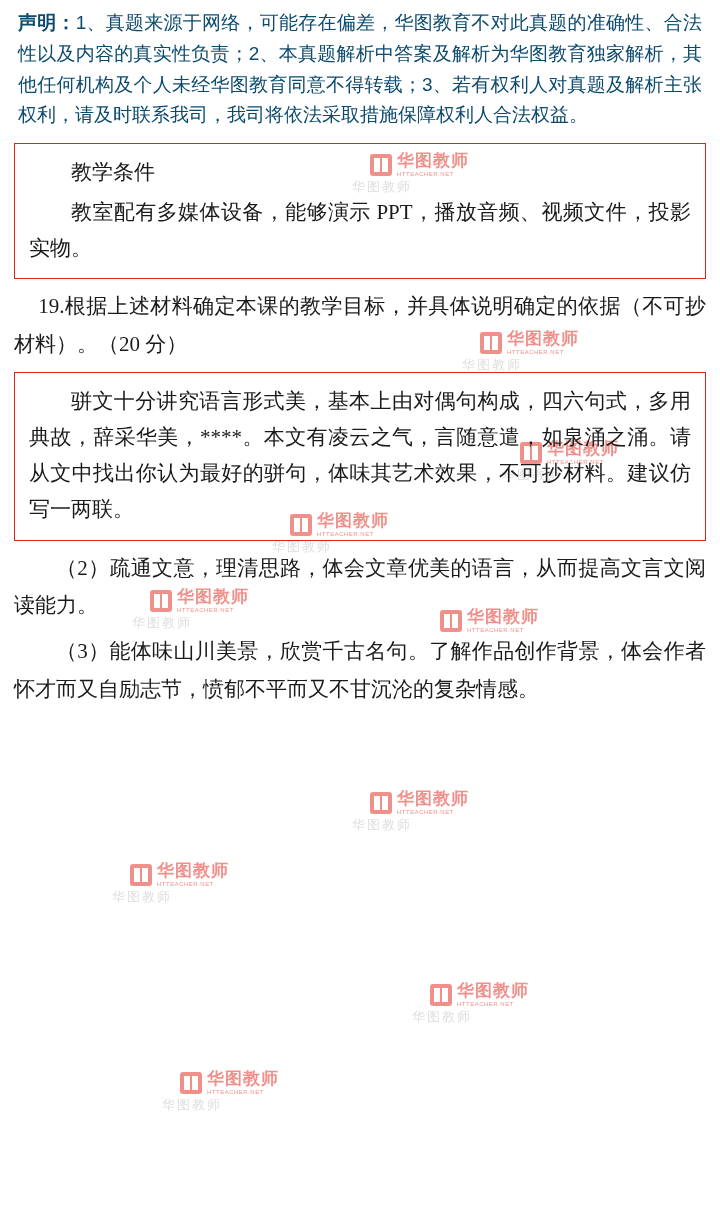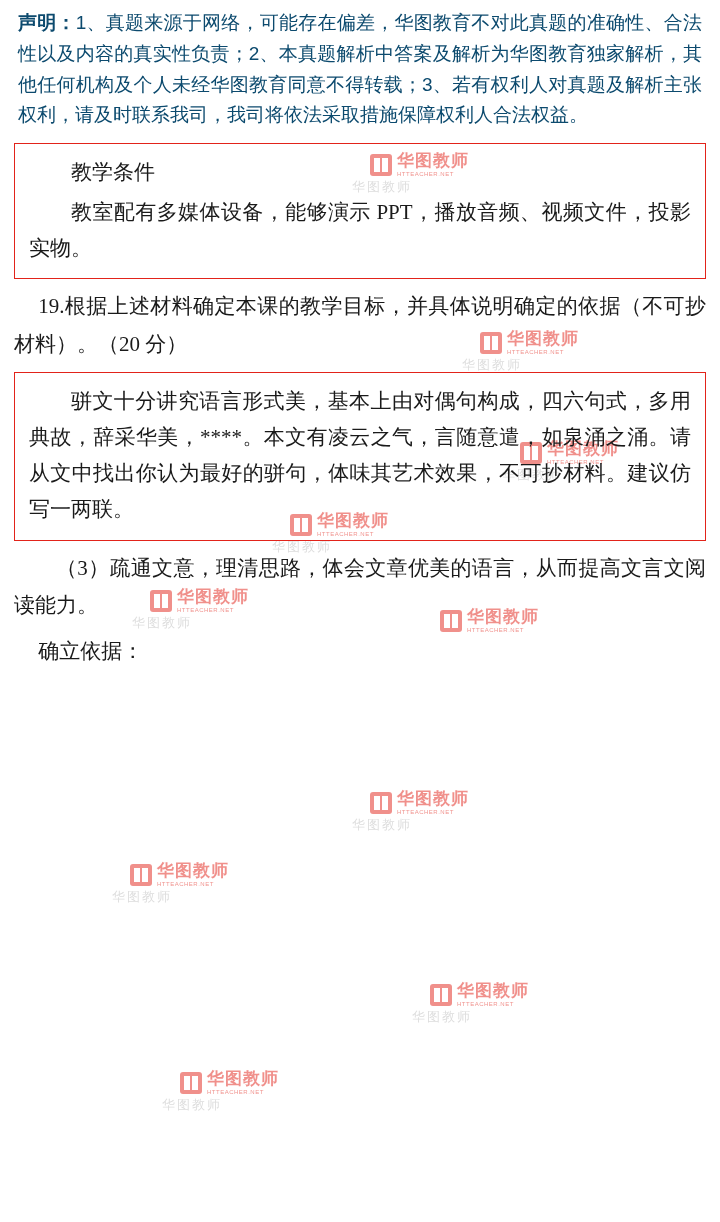--- a/index.html
+++ b/index.html
@@ -242,16 +242,16 @@
     <p class="indent">教学条件</p>
     <p class="indent">教室配有多媒体设备，能够演示 PPT，播放音频、视频文件，投影实物。</p>
   </div>
 
   <p class="q small-indent">19.根据上述材料确定本课的教学目标，并具体说明确定的依据（不可抄材料）。（20 分）</p>
 
   <div class="box">
     <p class="indent">骈文十分讲究语言形式美，基本上由对偶句构成，四六句式，多用典故，辞采华美，****。本文有凌云之气，言随意遣，如泉涌之涌。请从文中找出你认为最好的骈句，体味其艺术效果，不可抄材料。建议仿写一两联。</p>
   </div>
 
-  <p class="q">（3）疏通文意，理清思路，体会文章优美的语言，从而提高文言文阅读能力。</p>
-  <p class="q small-indent">确立依据：</p>
+  <p class="q">（2）疏通文意，理清思路，体会文章优美的语言，从而提高文言文阅读能力。</p>
+  <p class="q">（3）能体味山川美景，欣赏千古名句。了解作品创作背景，体会作者怀才而又自励志节，愤郁不平而又不甘沉沦的复杂情感。</p>
 
 </div>
 
 </body></html>

